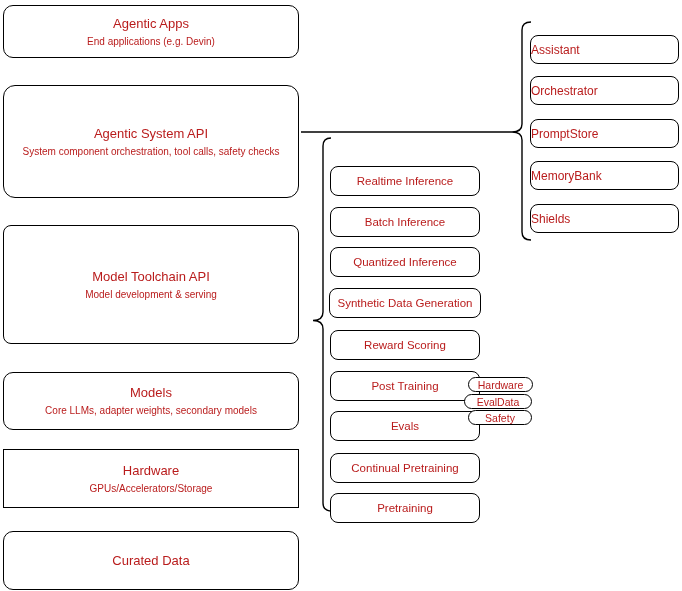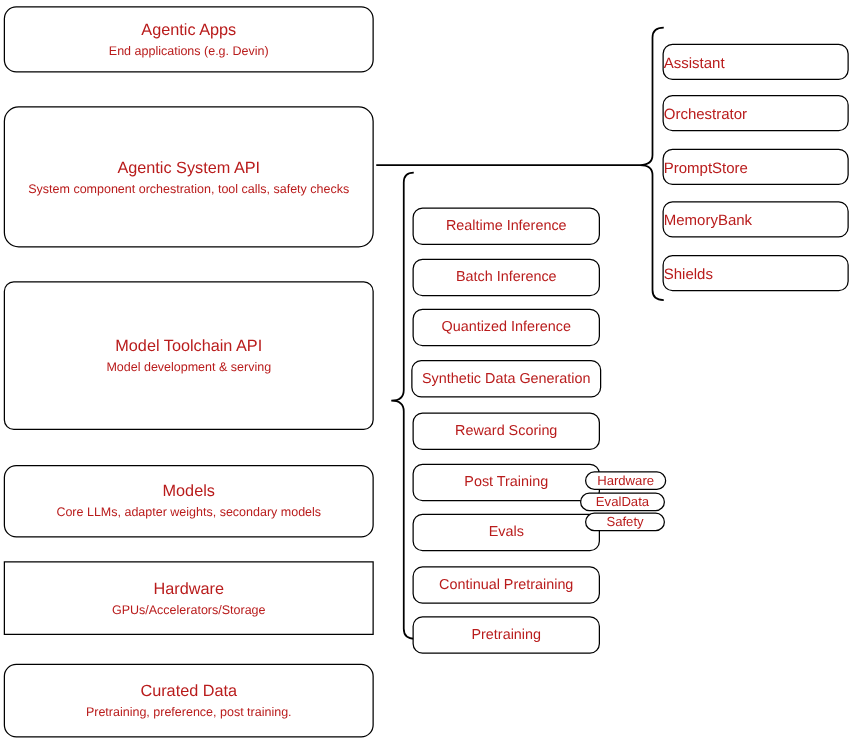--- a/index.html
+++ b/index.html
@@ -69,21 +69,20 @@
     <div class="lsub">Core LLMs, adapter weights, secondary models</div>
   </div>
 
   <div class="lbox" style="top:449px;height:59px;border-radius:0;">
     <div class="ltitle">Hardware</div>
     <div class="lsub">GPUs/Accelerators/Storage</div>
   </div>
 
   <div class="lbox" style="top:531px;height:59px;border-radius:10px;">
     <div class="ltitle">Curated Data</div>
-    <div class="lsub">Pretraining, preference, post training.</div>
   </div>
 
   <div class="mbox" style="top:143px;">
     <span>Realtime Inference</span>
   </div>
   <div class="mbox" style="top:184px;">
     <span>Batch Inference</span>
   </div>
   <div class="mbox" style="top:224px;">
     <span>Quantized Inference</span>

